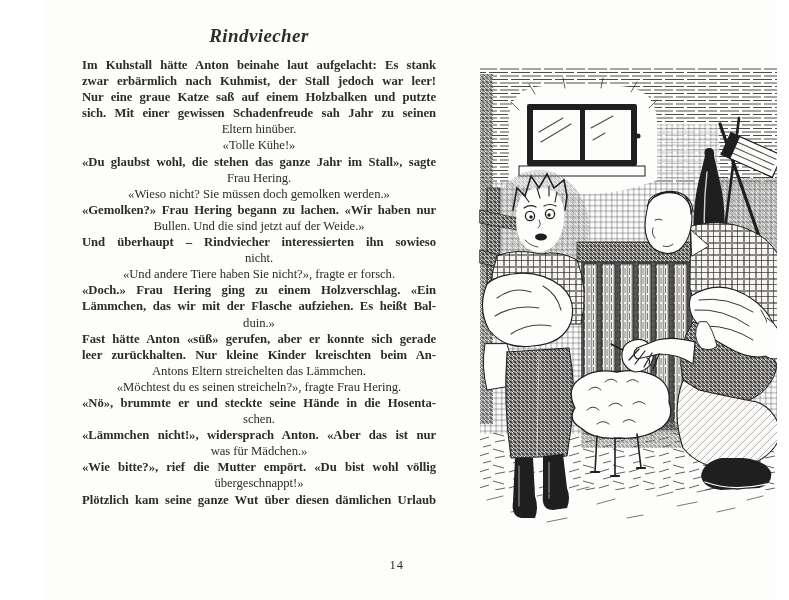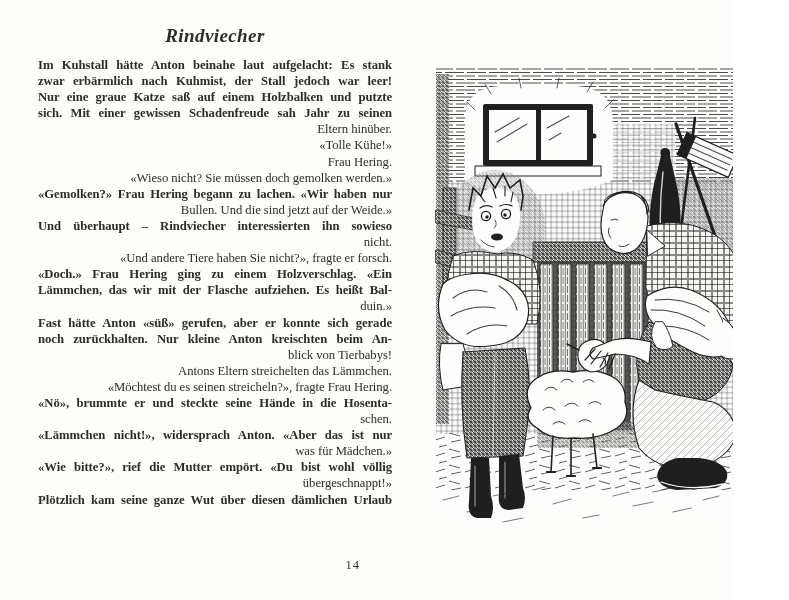--- a/index.html
+++ b/index.html
@@ -2,31 +2,31 @@
 <html style="--paper: #fdfdfc; --ink_text: #2f2c28; --ink_drawing: #1f1f1f;"><head>
 <meta charset="utf-8">
 <style>
   :root{
     --paper:#fdfdfc; --ink_text:#2f2c28; --ink_drawing:#1f1f1f;
   }
   html,body{margin:0;padding:0;background:#fff;}
   .page{
     position:relative;width:733px;height:600px;overflow:hidden;
     background:var(--paper);
-    font-family:"Liberation Serif", serif;color:var(--ink_text);
+    font-family:"Liberation Serif", serif;color:var(--ink_text);margin-left:44px;
   }
   .text-col{position:absolute;left:38px;top:25px;width:354px;}
   .chapter-title{
     margin:0 0 10px 0;font-size:19px;line-height:22px;font-style:italic;
     font-weight:600;text-align:center;letter-spacing:.4px;
   }
   .lines{width:354px;}
   .line{
     font-size:12.7px;line-height:16.1px;height:16.1px;overflow:hidden;
-    text-align:right;letter-spacing:-0.05px;
+    text-align:center;letter-spacing:-0.05px;
   }
   .line.j{text-align:justify;text-align-last:justify;font-weight:bold;}
   .page-num{
     position:absolute;left:38px;top:558px;width:322px;text-align:right;
     font-size:12.5px;letter-spacing:1px;
   }
   .illus{
     position:absolute;left:433px;top:60px;width:315px;height:472px;margin:0;
   }
   .illus svg{display:block;width:315px;height:472px;}
@@ -38,33 +38,33 @@
 
   <div class="text-col">
     <h1 class="chapter-title">Rindviecher</h1>
     <div class="lines">
         <div class="line j">Im Kuhstall hätte Anton beinahe laut aufgelacht: Es stank</div>
         <div class="line j">zwar erbärmlich nach Kuhmist, der Stall jedoch war leer!</div>
         <div class="line j">Nur eine graue Katze saß auf einem Holzbalken und putzte</div>
         <div class="line j">sich. Mit einer gewissen Schadenfreude sah Jahr zu seinen</div>
         <div class="line">Eltern hinüber.</div>
         <div class="line">«Tolle Kühe!»</div>
+        <div class="line j">«Du glaubst wohl, die stehen das ganze Jahr im Stall», sagte</div>
         <div class="line">Frau Hering.</div>
         <div class="line">«Wieso nicht? Sie müssen doch gemolken werden.»</div>
         <div class="line j">«Gemolken?» Frau Hering begann zu lachen. «Wir haben nur</div>
         <div class="line">Bullen. Und die sind jetzt auf der Weide.»</div>
         <div class="line j">Und überhaupt – Rindviecher interessierten ihn sowieso</div>
         <div class="line">nicht.</div>
         <div class="line">«Und andere Tiere haben Sie nicht?», fragte er forsch.</div>
         <div class="line j">«Doch.» Frau Hering ging zu einem Holzverschlag. «Ein</div>
         <div class="line j">Lämmchen, das wir mit der Flasche aufziehen. Es heißt Bal-</div>
         <div class="line">duin.»</div>
         <div class="line j">Fast hätte Anton «süß» gerufen, aber er konnte sich gerade</div>
-        <div class="line j">noch zurückhalten. Nur kleine Anton kreischten beim An-</div>
-        <div class="line">blick von Tierbabys!</div>
+        <div class="line j">leer zurückhalten. Nur kleine Kinder kreischten beim An-</div>
         <div class="line">Antons Eltern streichelten das Lämmchen.</div>
         <div class="line">«Möchtest du es seinen streicheln?», fragte Frau Hering.</div>
         <div class="line j">«Nö», brummte er und steckte seine Hände in die Hosenta-</div>
         <div class="line">schen.</div>
         <div class="line j">«Lämmchen nicht!», widersprach Anton. «Aber das ist nur</div>
         <div class="line">was für Mädchen.»</div>
         <div class="line j">«Wie bitte?», rief die Mutter empört. «Du bist wohl völlig</div>
         <div class="line">übergeschnappt!»</div>
         <div class="line j">Plötzlich kam seine ganze Wut über diesen dämlichen Urlaub</div>
       </div>

